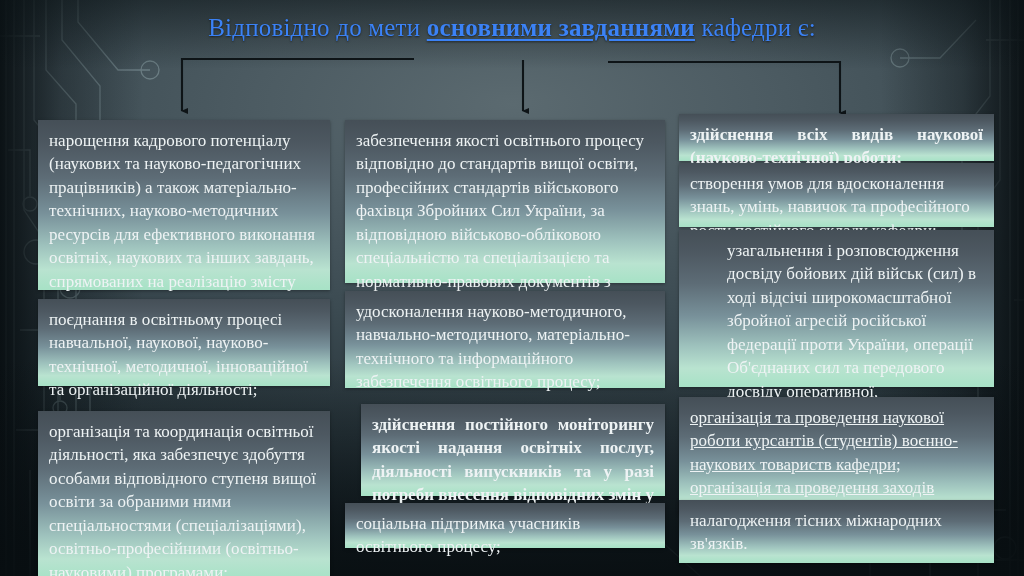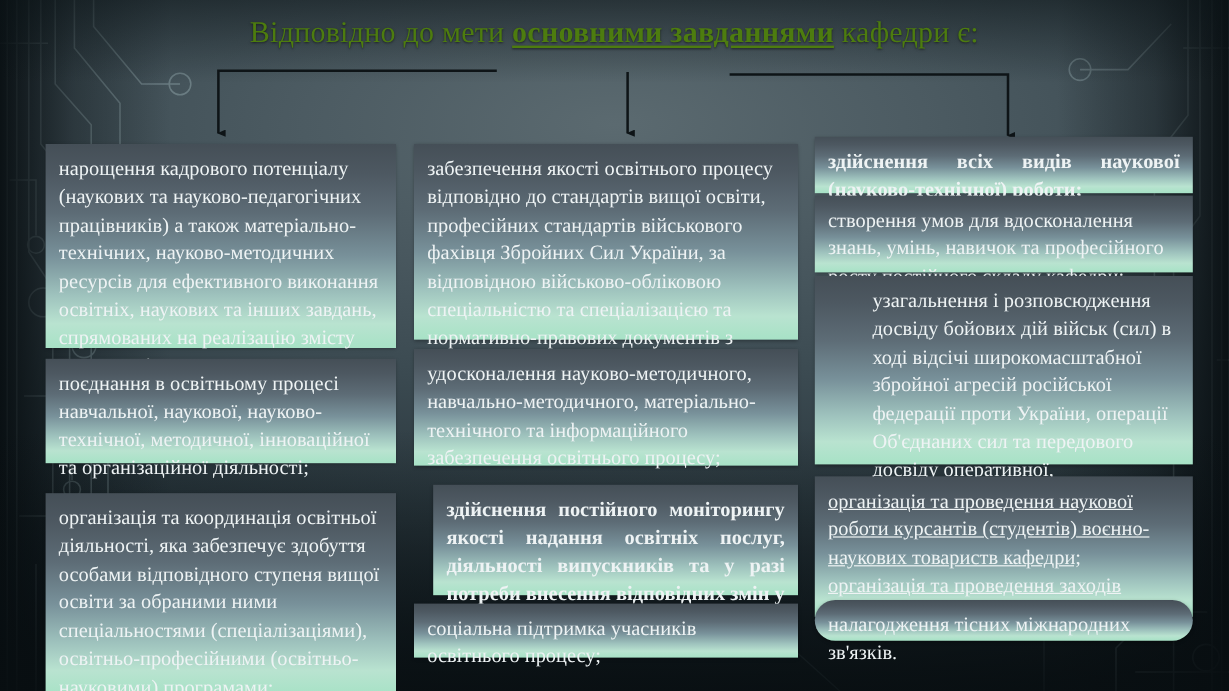--- a/index.html
+++ b/index.html
@@ -19,21 +19,21 @@
     background:
       linear-gradient(to bottom, rgba(10,18,21,.55) 0%, rgba(10,18,21,0) 12%, rgba(10,18,21,0) 62%, rgba(8,14,17,.82) 100%),
       linear-gradient(to right, rgba(7,13,16,.92) 0%, rgba(7,13,16,.35) 6%, rgba(7,13,16,0) 14%, rgba(7,13,16,0) 86%, rgba(7,13,16,.38) 94%, rgba(7,13,16,.92) 100%);
   }
   .circuit{position:absolute;inset:0;opacity:.55;}
   .circuit svg{display:block;}
 
   
   .title{
     position:absolute;left:0;right:0;top:14px;text-align:center;
-    color:#4d7c0f;font-size:25px;letter-spacing:.2px;
+    color:#3b82f6;font-size:25px;letter-spacing:.2px;
     text-shadow:0 1px 2px rgba(0,0,0,.55);
     font-family:"Liberation Serif","DejaVu Serif",serif;
   }
   .title b{font-weight:bold;text-decoration:underline;text-underline-offset:3px;}
 
   
   .connectors{position:absolute;left:0;top:0;width:1024px;height:130px;}
 
   
   .col{position:absolute;top:0;}
@@ -164,18 +164,18 @@
     </div>
     <div class="box" style="top:163px;height:64px;">
       <p>створення умов для вдосконалення знань, умінь, навичок та професійного росту постійного складу кафедри;</p>
     </div>
     <div class="box" style="top:230px;height:157px;padding-left:48px;">
       <p>узагальнення і розповсюдження досвіду бойових дій військ (сил) в ході відсічі широкомасштабної збройної агресій російської федерації проти України, операції Об'єднаних сил та передового досвіду оперативної, мобілізаційної, бойової підготовки та повсякденної діяльності військ (штабів);</p>
     </div>
     <div class="box" style="top:397px;height:117px;text-decoration:underline;">
       <p>організація та проведення наукової роботи курсантів (студентів) воєнно-наукових товариств кафедри; організація та проведення заходів морально-психологічного забезпечення;</p>
     </div>
-    <div class="box" style="top:500px;height:34px;border-radius:18px;">
+    <div class="box" style="top:500px;height:63px;">
       <p>налагодження тісних міжнародних зв'язків.</p>
     </div>
   </div>
 
 </div>
 
 </body></html>

